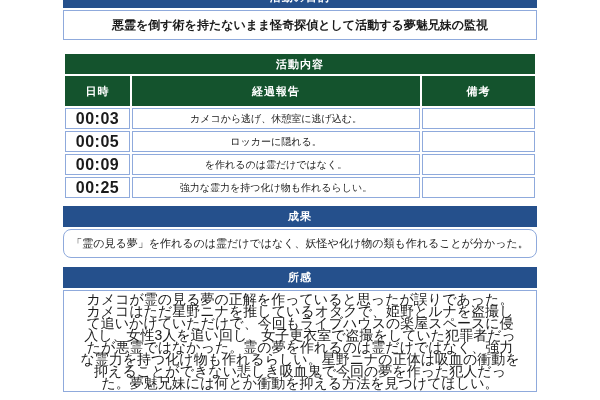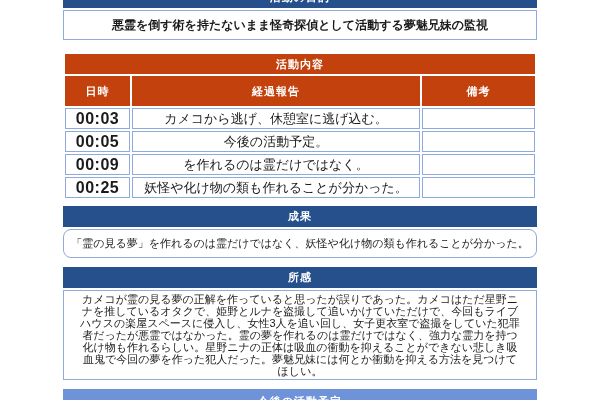--- a/index.html
+++ b/index.html
@@ -46,49 +46,49 @@
     font-weight: 600;
   }
   .box.results-box {
     height: 27px;
     line-height: 27px;
     font-size: 11px;
     border-radius: 8px;
   }
   .box.impressions-box {
     padding: 2px 16px;
-    font-size: 11px;
+    font-size: 14px;
     line-height: 12px;
   }
   .gap6  { height: 6px; }
   .gap9  { height: 9px; }
   .gap12 { height: 12px; }
   table.activity {
     border-collapse: separate;
     border-spacing: 2px;
     width: 474px;
     table-layout: fixed;
   }
   table.activity th {
-    background: #c2410c;
+    background: #14532d;
     color: #ffffff;
     font-weight: bold;
     font-size: 11px;
     letter-spacing: 1px;
     text-align: center;
     padding: 0;
   }
   table.activity th.title-row { height: 20px; }
   table.activity th.col-hdr { height: 30px; }
   table.activity td {
     background: #ffffff;
     border: 1px solid #8faadc;
     height: 19px;
     text-align: center;
-    font-size: 13px;
+    font-size: 10px;
     padding: 0;
   }
   table.activity td.time { font-weight: 600; font-size: 16px; letter-spacing: 0.5px; }
   .col-time   { width: 65px; }
   .col-report { width: 288px; }
   .col-note   { width: 113px; }
 </style>
 </head>
 <body>
 
@@ -115,31 +115,31 @@
       <th class="col-hdr">経過報告</th>
       <th class="col-hdr">備考</th>
     </tr>
     <tr>
       <td class="time">00:03</td>
       <td>カメコから逃げ、休憩室に逃げ込む。</td>
       <td></td>
     </tr>
     <tr>
       <td class="time">00:05</td>
-      <td>今後の活動予定。</td>
+      <td>ロッカーに隠れる。</td>
       <td></td>
     </tr>
     <tr>
       <td class="time">00:09</td>
       <td>を作れるのは霊だけではなく。</td>
       <td></td>
     </tr>
     <tr>
       <td class="time">00:25</td>
-      <td>妖怪や化け物の類も作れることが分かった。</td>
+      <td>強力な霊力を持つ化け物も作れるらしい。</td>
       <td></td>
     </tr>
   </tbody>
     </table>
 
   <div class="gap6"></div>
 
   <div class="hdr">成果</div>
   <div class="box results-box">「霊の見る夢」を作れるのは霊だけではなく、妖怪や化け物の類も作れることが分かった。</div>
 

